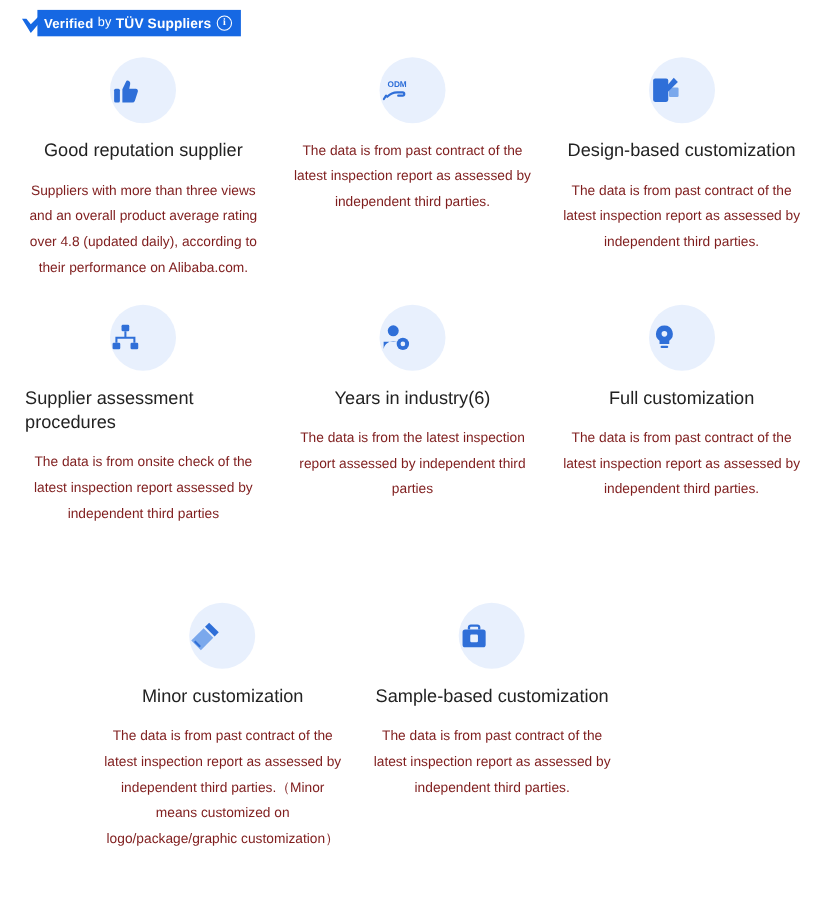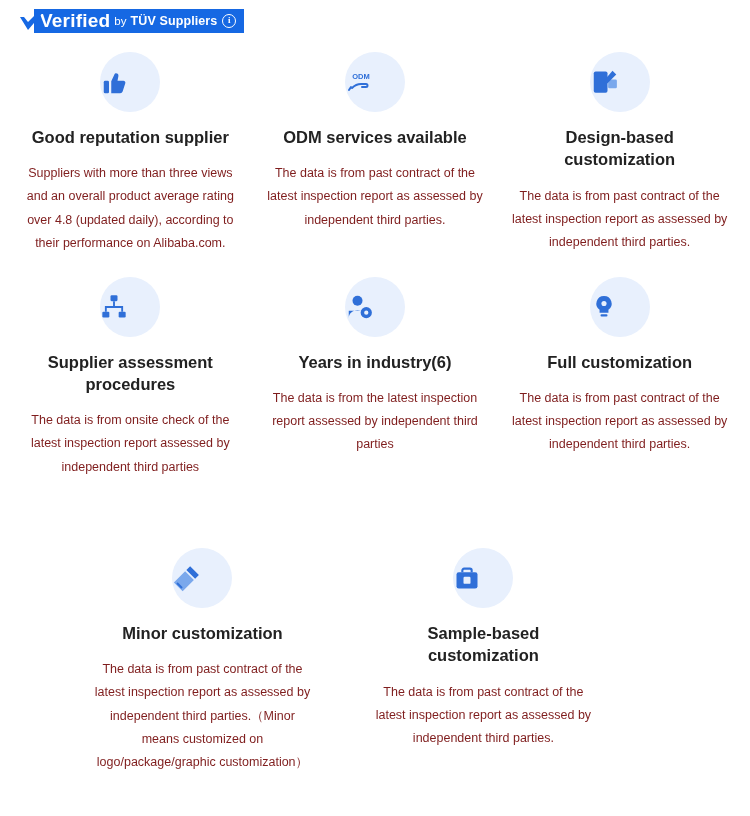--- a/index.html
+++ b/index.html
@@ -39,21 +39,21 @@
     display: flex;
     align-items: center;
     padding: 0 8px 0 6px;
     margin-left: -14px;
     font-size: 12.5px;
     white-space: nowrap;
     letter-spacing: .1px;
   }
   .badge-verified {
     font-weight: bold;
-    font-size: 19px;
+    font-size: 12px;
     letter-spacing: .2px;
   }
   .badge-by {
     margin-left: 4px;
     font-weight: normal;
     font-size: 11.5px;
   }
   .badge-brand {
     margin-left: 4px;
     font-weight: bold;
@@ -98,37 +98,37 @@
     border-radius: 50%;
     background: #e8f0fd;
     display: flex;
     align-items: center;
     justify-content: flex-start;
     margin-bottom: 14px;
   }
   .icon-circle svg { display: block; }
   .card-title {
     font-size: 16.5px;
-    font-weight: bold;
+    font-weight: normal;
     color: #222222;
-    text-align: center;
+    text-align: left;
     line-height: 1.35;
     margin-bottom: 14px;
     max-width: 215px;
   }
   .card-desc {
     font-size: 12.5px;
     line-height: 1.85;
     color: #7f1d1d;
     text-align: center;
     max-width: 222px;
   }
 
   
-  .row3 { padding-left: 80px; gap: 36px; }
+  .row3 { padding-left: 80px; }
   .row3 .cell { width: 37%; }
 </style>
 </head>
 <body>
 
 <div class="badge-wrap">
   <div class="badge-check">
     <svg width="30" height="26" viewBox="0 0 30 26">
       <path d="M2 9 L10 22 L27 2 L22 2 L10 14 L6 9 Z" fill="#1668e3"></path>
     </svg>
@@ -155,21 +155,20 @@
   </div>
 
   <div class="cell">
     <div class="icon-circle">
       <svg width="32" height="32" viewBox="0 0 32 32">
         <text x="16" y="13" text-anchor="middle" font-family="Liberation Sans, sans-serif" font-size="7.5" font-weight="bold" fill="#2f6fd8">ODM</text>
         <path d="M7 22c3-3 6-4 9-4h5a1.5 1.5 0 0 1 0 3h-4" fill="none" stroke="#2f6fd8" stroke-width="2" stroke-linecap="round"></path>
         <path d="M6 21l-2 3" fill="none" stroke="#2f6fd8" stroke-width="2" stroke-linecap="round"></path>
       </svg>
     </div>
-    <div class="card-title">ODM services available</div>
     <div class="card-desc">The data is from past contract of the latest inspection report as assessed by independent third parties.</div>
   </div>
 
   <div class="cell">
     <div class="icon-circle">
       <svg width="30" height="30" viewBox="0 0 24 24">
         <rect x="3" y="3.5" width="11" height="17" rx="1.5" fill="#2f6fd8"></rect>
         <rect x="14.5" y="10" width="7" height="7" rx="1" fill="#7aa8ec"></rect>
         <path d="M18 3l3 3-7 7-3 .5.5-3z" fill="#2f6fd8"></path>
       </svg>

